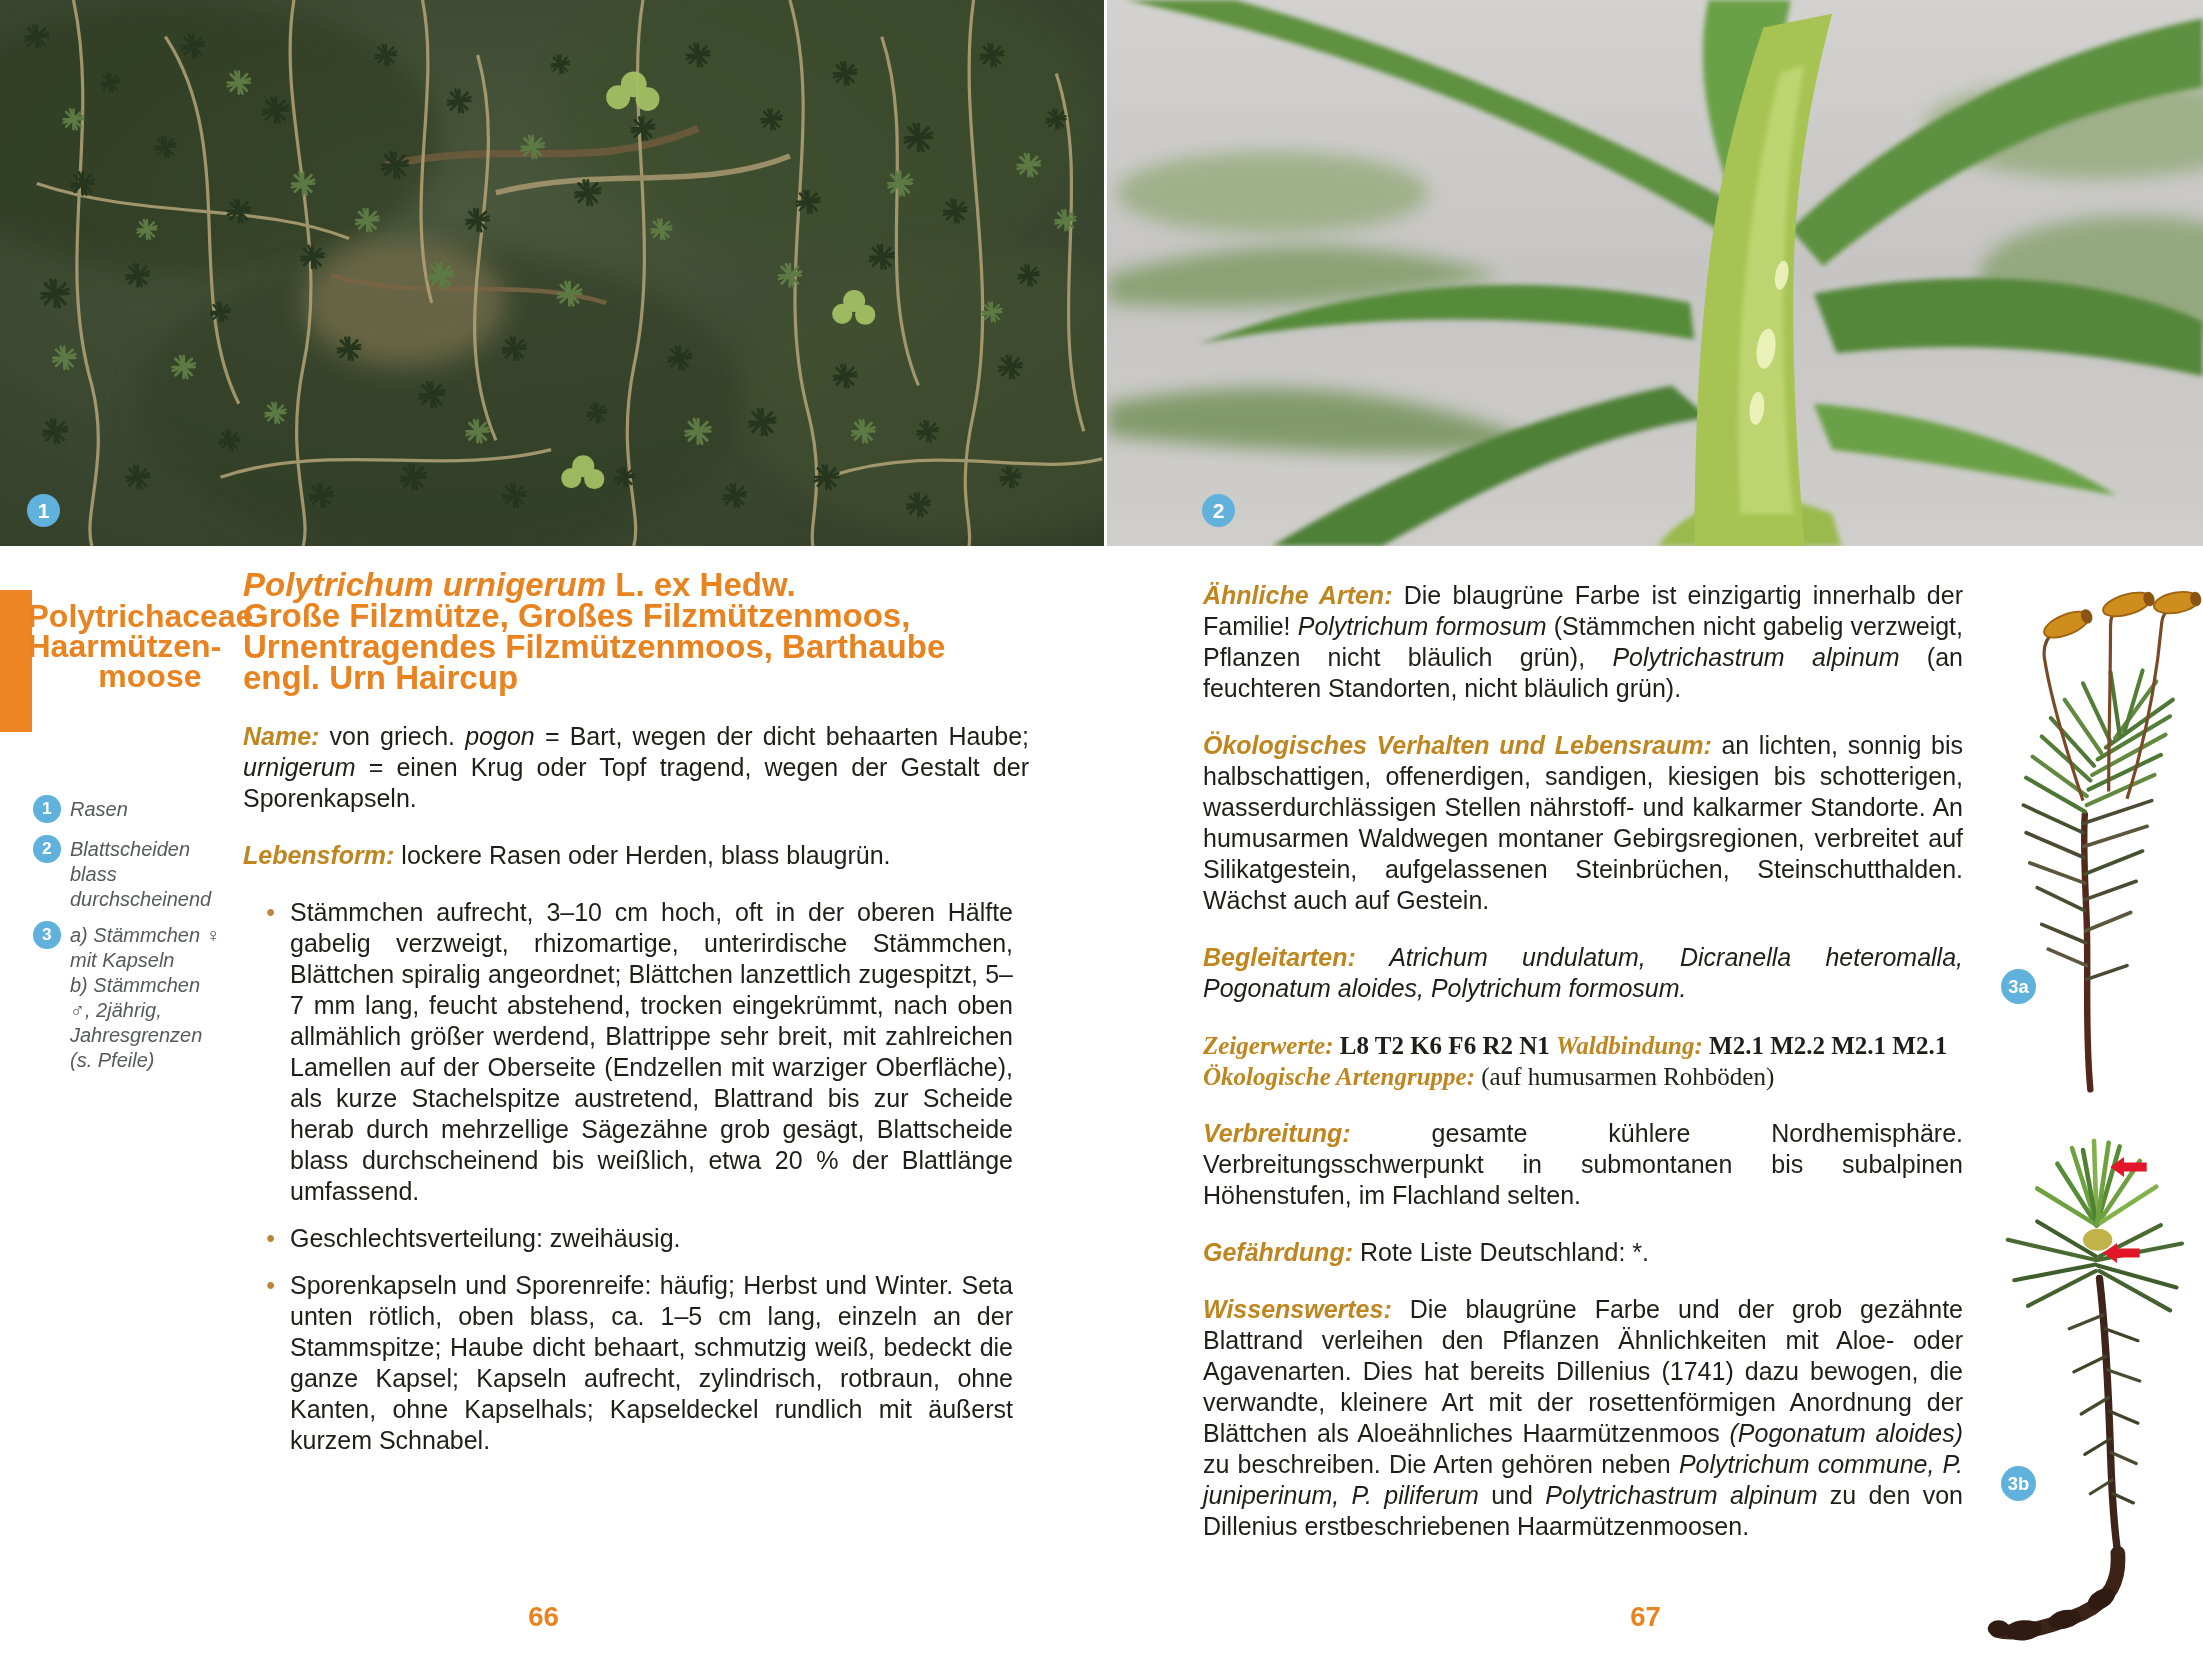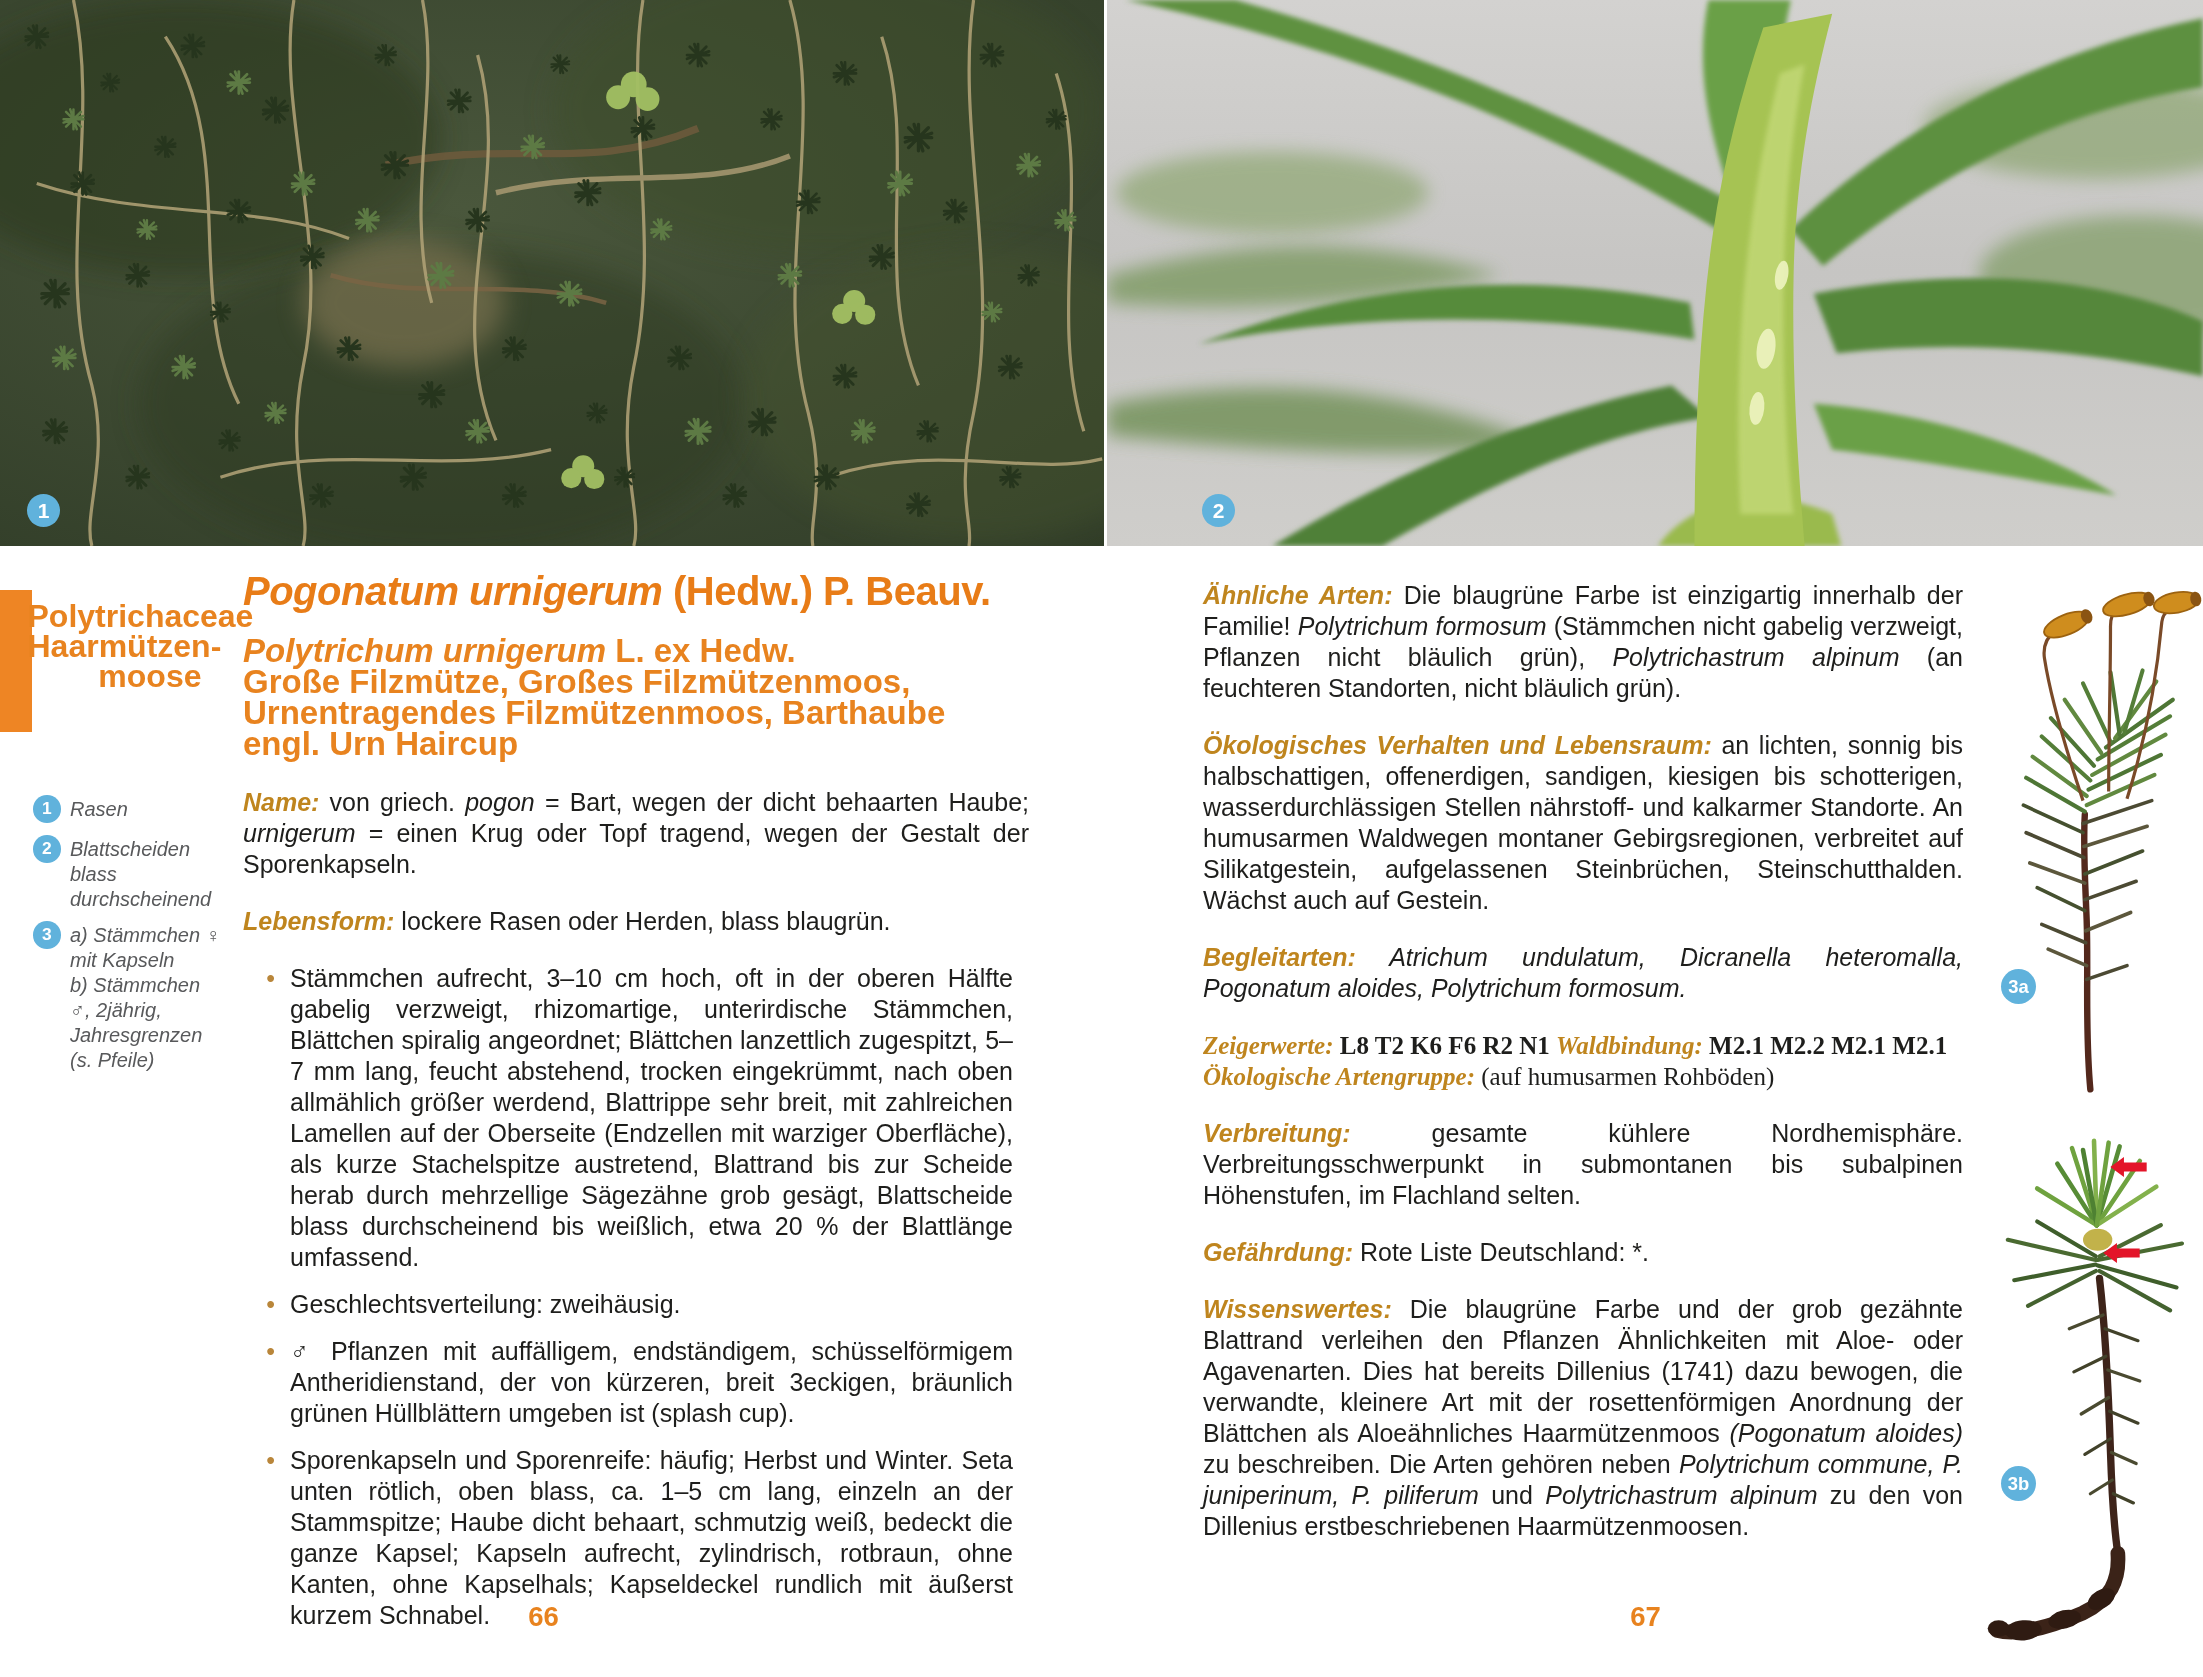--- a/index.html
+++ b/index.html
@@ -273,41 +273,37 @@
     <div class="legend-item">
       <div class="legend-badge">3</div>
       <div class="legend-text">
         <span>a) Stämmchen ♀ mit Kapseln</span>
         <span>b) Stämmchen ♂, 2jährig, Jahresgrenzen (s. Pfeile)</span>
       </div>
     </div>
   </div>
 
   <div id="left-main">
-    <h1 class="title">
-      <span class="it">Pogonatum urnigerum</span><span> (Hedw.) P. Beauv.</span>
-    </h1>
     <div class="syn">
       <p><span class="it">Polytrichum urnigerum</span><span> L. ex Hedw.</span></p>
       <p>Große Filzmütze, Großes Filzmützenmoos,</p>
       <p>Urnentragendes Filzmützenmoos, Barthaube</p>
       <p>engl. Urn Haircup</p>
     </div>
 
     <div class="body">
       <p class="par">
         <span class="lbl">Name:</span><span> von griech. </span><span class="it">pogon</span><span> = Bart, wegen der dicht behaarten Haube; </span><span class="it">urnigerum</span><span> = einen Krug oder Topf tragend, wegen der Gestalt der Sporenkapseln.</span>
       </p>
       <p class="par">
         <span class="lbl">Lebensform:</span><span> lockere Rasen oder Herden, blass blaugrün.</span>
       </p>
       <ul class="merk">
         <li>Stämmchen aufrecht, 3–10 cm hoch, oft in der oberen Hälfte gabelig verzweigt, rhizomartige, unterirdische Stämmchen, Blättchen spiralig angeordnet; Blättchen lanzettlich zugespitzt, 5–7 mm lang, feucht abstehend, trocken eingekrümmt, nach oben allmählich größer werdend, Blattrippe sehr breit, mit zahlreichen Lamellen auf der Oberseite (Endzellen mit warziger Oberfläche), als kurze Stachelspitze austretend, Blattrand bis zur Scheide herab durch mehrzellige Sägezähne grob gesägt, Blattscheide blass durchscheinend bis weißlich, etwa 20 % der Blattlänge umfassend.</li>
         <li>Geschlechtsverteilung: zweihäusig.</li>
-        <li>♂ Pflanzen mit auffälligem, endständigem, schüsselförmigem Antheridienstand, der von kürzeren, breit 3eckigen, bräunlich grünen Hüllblättern umgeben ist (splash cup).</li>
         <li>Sporenkapseln und Sporenreife: häufig; Herbst und Winter. Seta unten rötlich, oben blass, ca. 1–5 cm lang, einzeln an der Stammspitze; Haube dicht behaart, schmutzig weiß, bedeckt die ganze Kapsel; Kapseln aufrecht, zylindrisch, rotbraun, ohne Kanten, ohne Kapselhals; Kapseldeckel rundlich mit äußerst kurzem Schnabel.</li>
       </ul>
     </div>
   </div>
 
   <div class="pagenum" id="pn-left">66</div>
 
   <div id="right-main" class="body">
     <p class="par">
       <span class="lbl">Ähnliche Arten:</span><span> Die blaugrüne Farbe ist einzigartig innerhalb der Familie! </span><span class="it">Polytrichum formosum</span><span> (Stämmchen nicht gabelig verzweigt, Pflanzen nicht bläulich grün), </span><span class="it">Polytrichastrum alpinum</span><span> (an feuchteren Standorten, nicht bläulich grün).</span>

